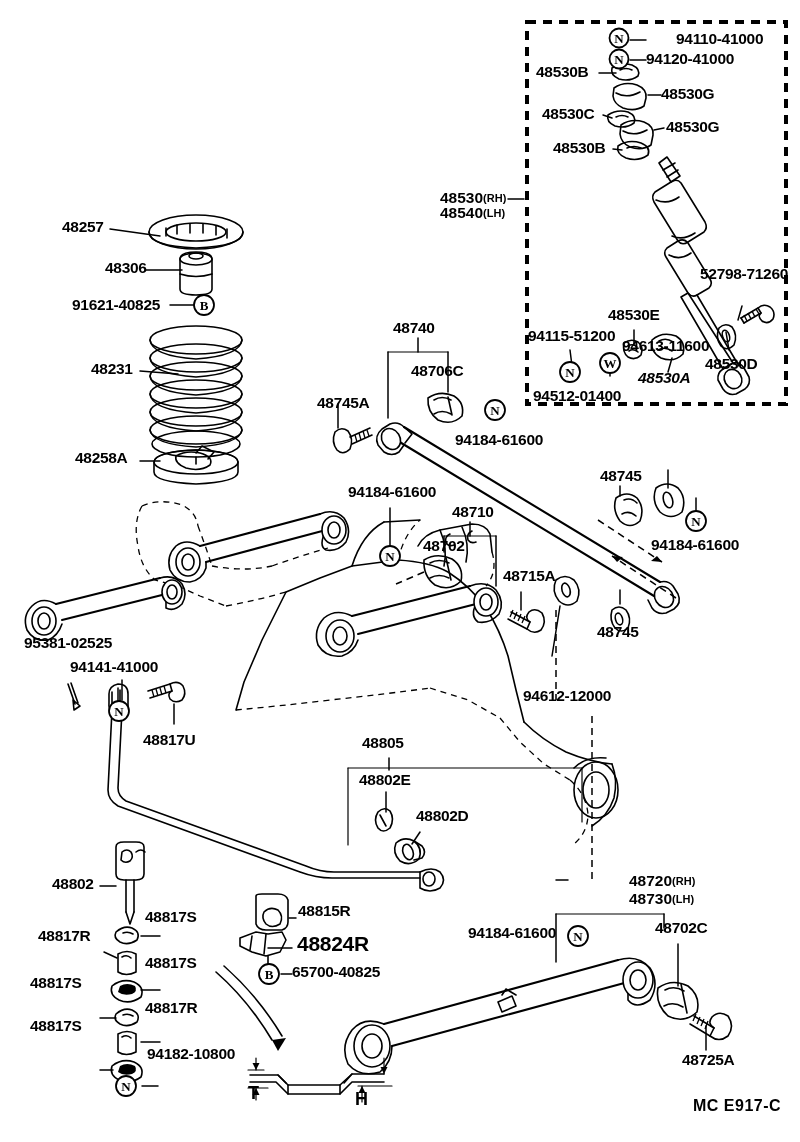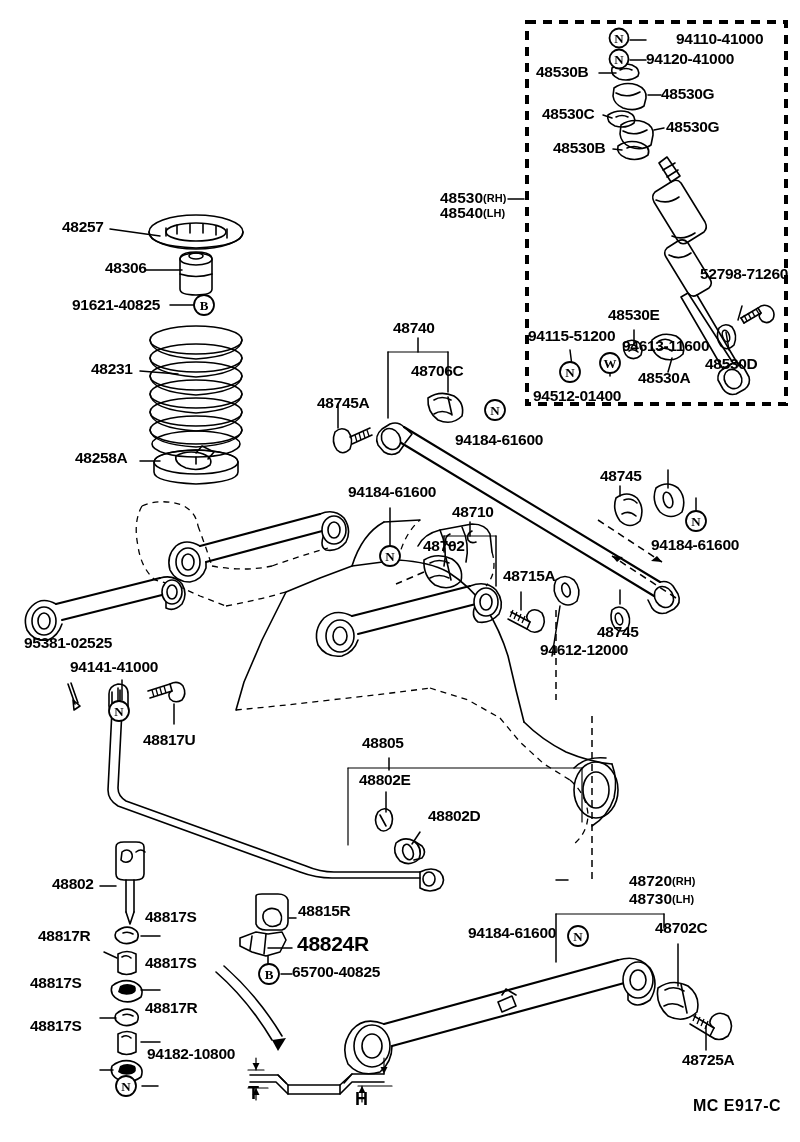--- a/index.html
+++ b/index.html
@@ -511,60 +511,60 @@
 
 <div class="sidecode" style="left:440px;top:189px;">
   <span class="num">48530</span><span class="side">(RH)</span>
 </div>
 <div class="sidecode" style="left:440px;top:204px;">
   <span class="num">48540</span><span class="side">(LH)</span>
 </div>
 
 <div class="lbl" style="left:700px;top:266px;">52798-71260</div>
 <div class="lbl" style="left:705px;top:356px;">48530D</div>
-<div class="lbl" style="left:638px;top:370px;">48530A</div>
+<div class="lbl" style="left:638px;top:370px;font-style:italic;">48530A</div>
 <div class="lbl" style="left:608px;top:307px;">48530E</div>
 <div class="lbl" style="left:528px;top:328px;">94115-51200</div>
 <div class="lbl" style="left:533px;top:388px;">94512-01400</div>
 
 <div class="lbl" style="left:62px;top:219px;">48257</div>
 <div class="lbl" style="left:105px;top:260px;">48306</div>
 <div class="lbl" style="left:72px;top:297px;">91621-40825</div>
 <div class="lbl" style="left:91px;top:361px;">48231</div>
 <div class="lbl" style="left:75px;top:450px;">48258A</div>
 
 <div class="lbl" style="left:393px;top:320px;">48740</div>
 <div class="lbl" style="left:411px;top:363px;">48706C</div>
 <div class="lbl" style="left:317px;top:388px;margin-top:7px;">48745A</div>
 <div class="lbl" style="left:455px;top:432px;">94184-61600</div>
 <div class="lbl" style="left:348px;top:484px;">94184-61600</div>
 <div class="lbl" style="left:452px;top:504px;">48710</div>
 <div class="lbl" style="left:423px;top:538px;">48702</div>
 <div class="lbl" style="left:503px;top:568px;">48715A</div>
-<div class="lbl" style="left:523px;top:642px;margin-left:17px;">94612-12000</div>
+<div class="lbl" style="left:523px;top:688px;">94612-12000</div>
 <div class="lbl" style="left:597px;top:624px;">48745</div>
 <div class="lbl" style="left:600px;top:468px;">48745</div>
 <div class="lbl" style="left:586px;top:338px;margin-left:36px;">94613-11600</div>
 <div class="lbl" style="left:651px;top:537px;">94184-61600</div>
 
 <div class="lbl" style="left:24px;top:635px;">95381-02525</div>
 <div class="lbl" style="left:70px;top:659px;">94141-41000</div>
 <div class="lbl" style="left:143px;top:732px;">48817U</div>
 <div class="lbl" style="left:52px;top:876px;">48802</div>
 <div class="lbl" style="left:145px;top:909px;">48817S</div>
 <div class="lbl" style="left:38px;top:928px;">48817R</div>
 <div class="lbl" style="left:145px;top:955px;">48817S</div>
 <div class="lbl" style="left:30px;top:975px;">48817S</div>
 <div class="lbl" style="left:145px;top:1000px;">48817R</div>
 <div class="lbl" style="left:30px;top:1018px;">48817S</div>
 <div class="lbl" style="left:147px;top:1046px;">94182-10800</div>
 
 <div class="lbl" style="left:362px;top:735px;">48805</div>
 <div class="lbl" style="left:359px;top:772px;">48802E</div>
-<div class="lbl" style="left:428px;top:808px;">48802D</div>
+<div class="lbl" style="left:416px;top:808px;">48802D</div>
 <div class="lbl" style="left:298px;top:903px;">48815R</div>
 <div class="lbl big" style="left:297px;top:933px;">48824R</div>
 <div class="lbl" style="left:292px;top:964px;">65700-40825</div>
 
 <div class="sidecode" style="left:629px;top:872px;">
   <span class="num">48720</span><span class="side">(RH)</span>
 </div>
 <div class="sidecode" style="left:629px;top:890px;">
   <span class="num">48730</span><span class="side">(LH)</span>
 </div>

